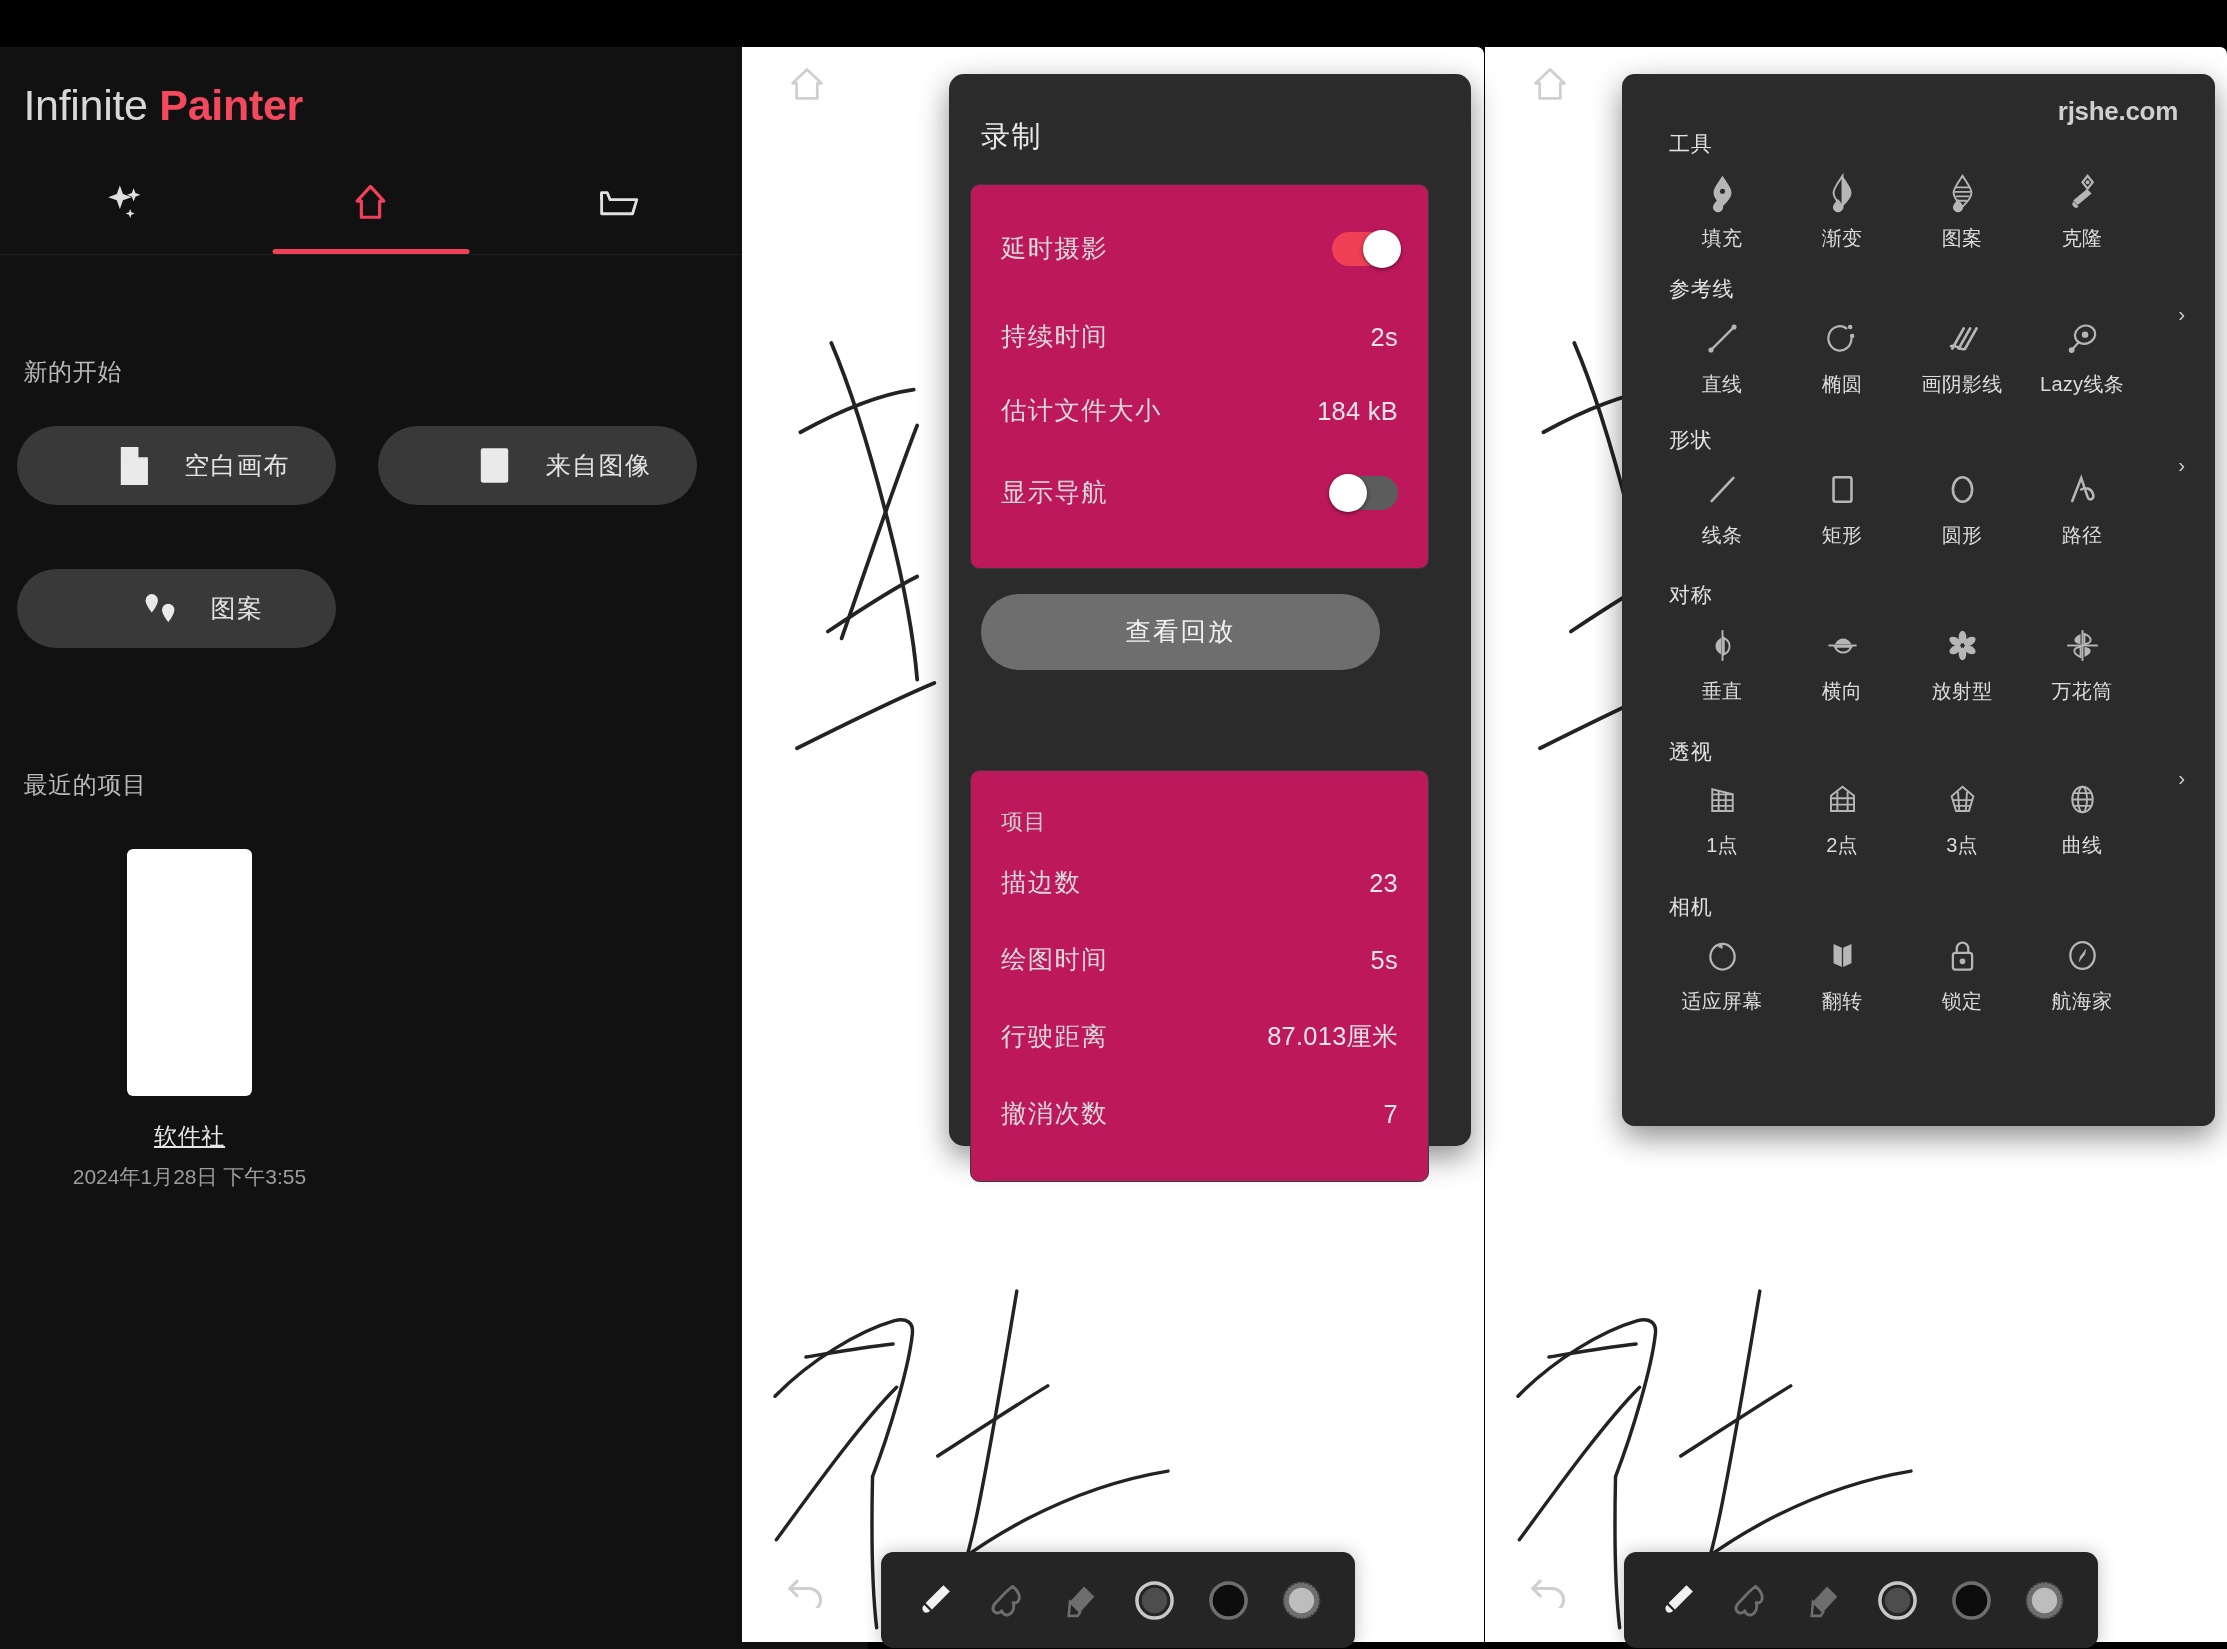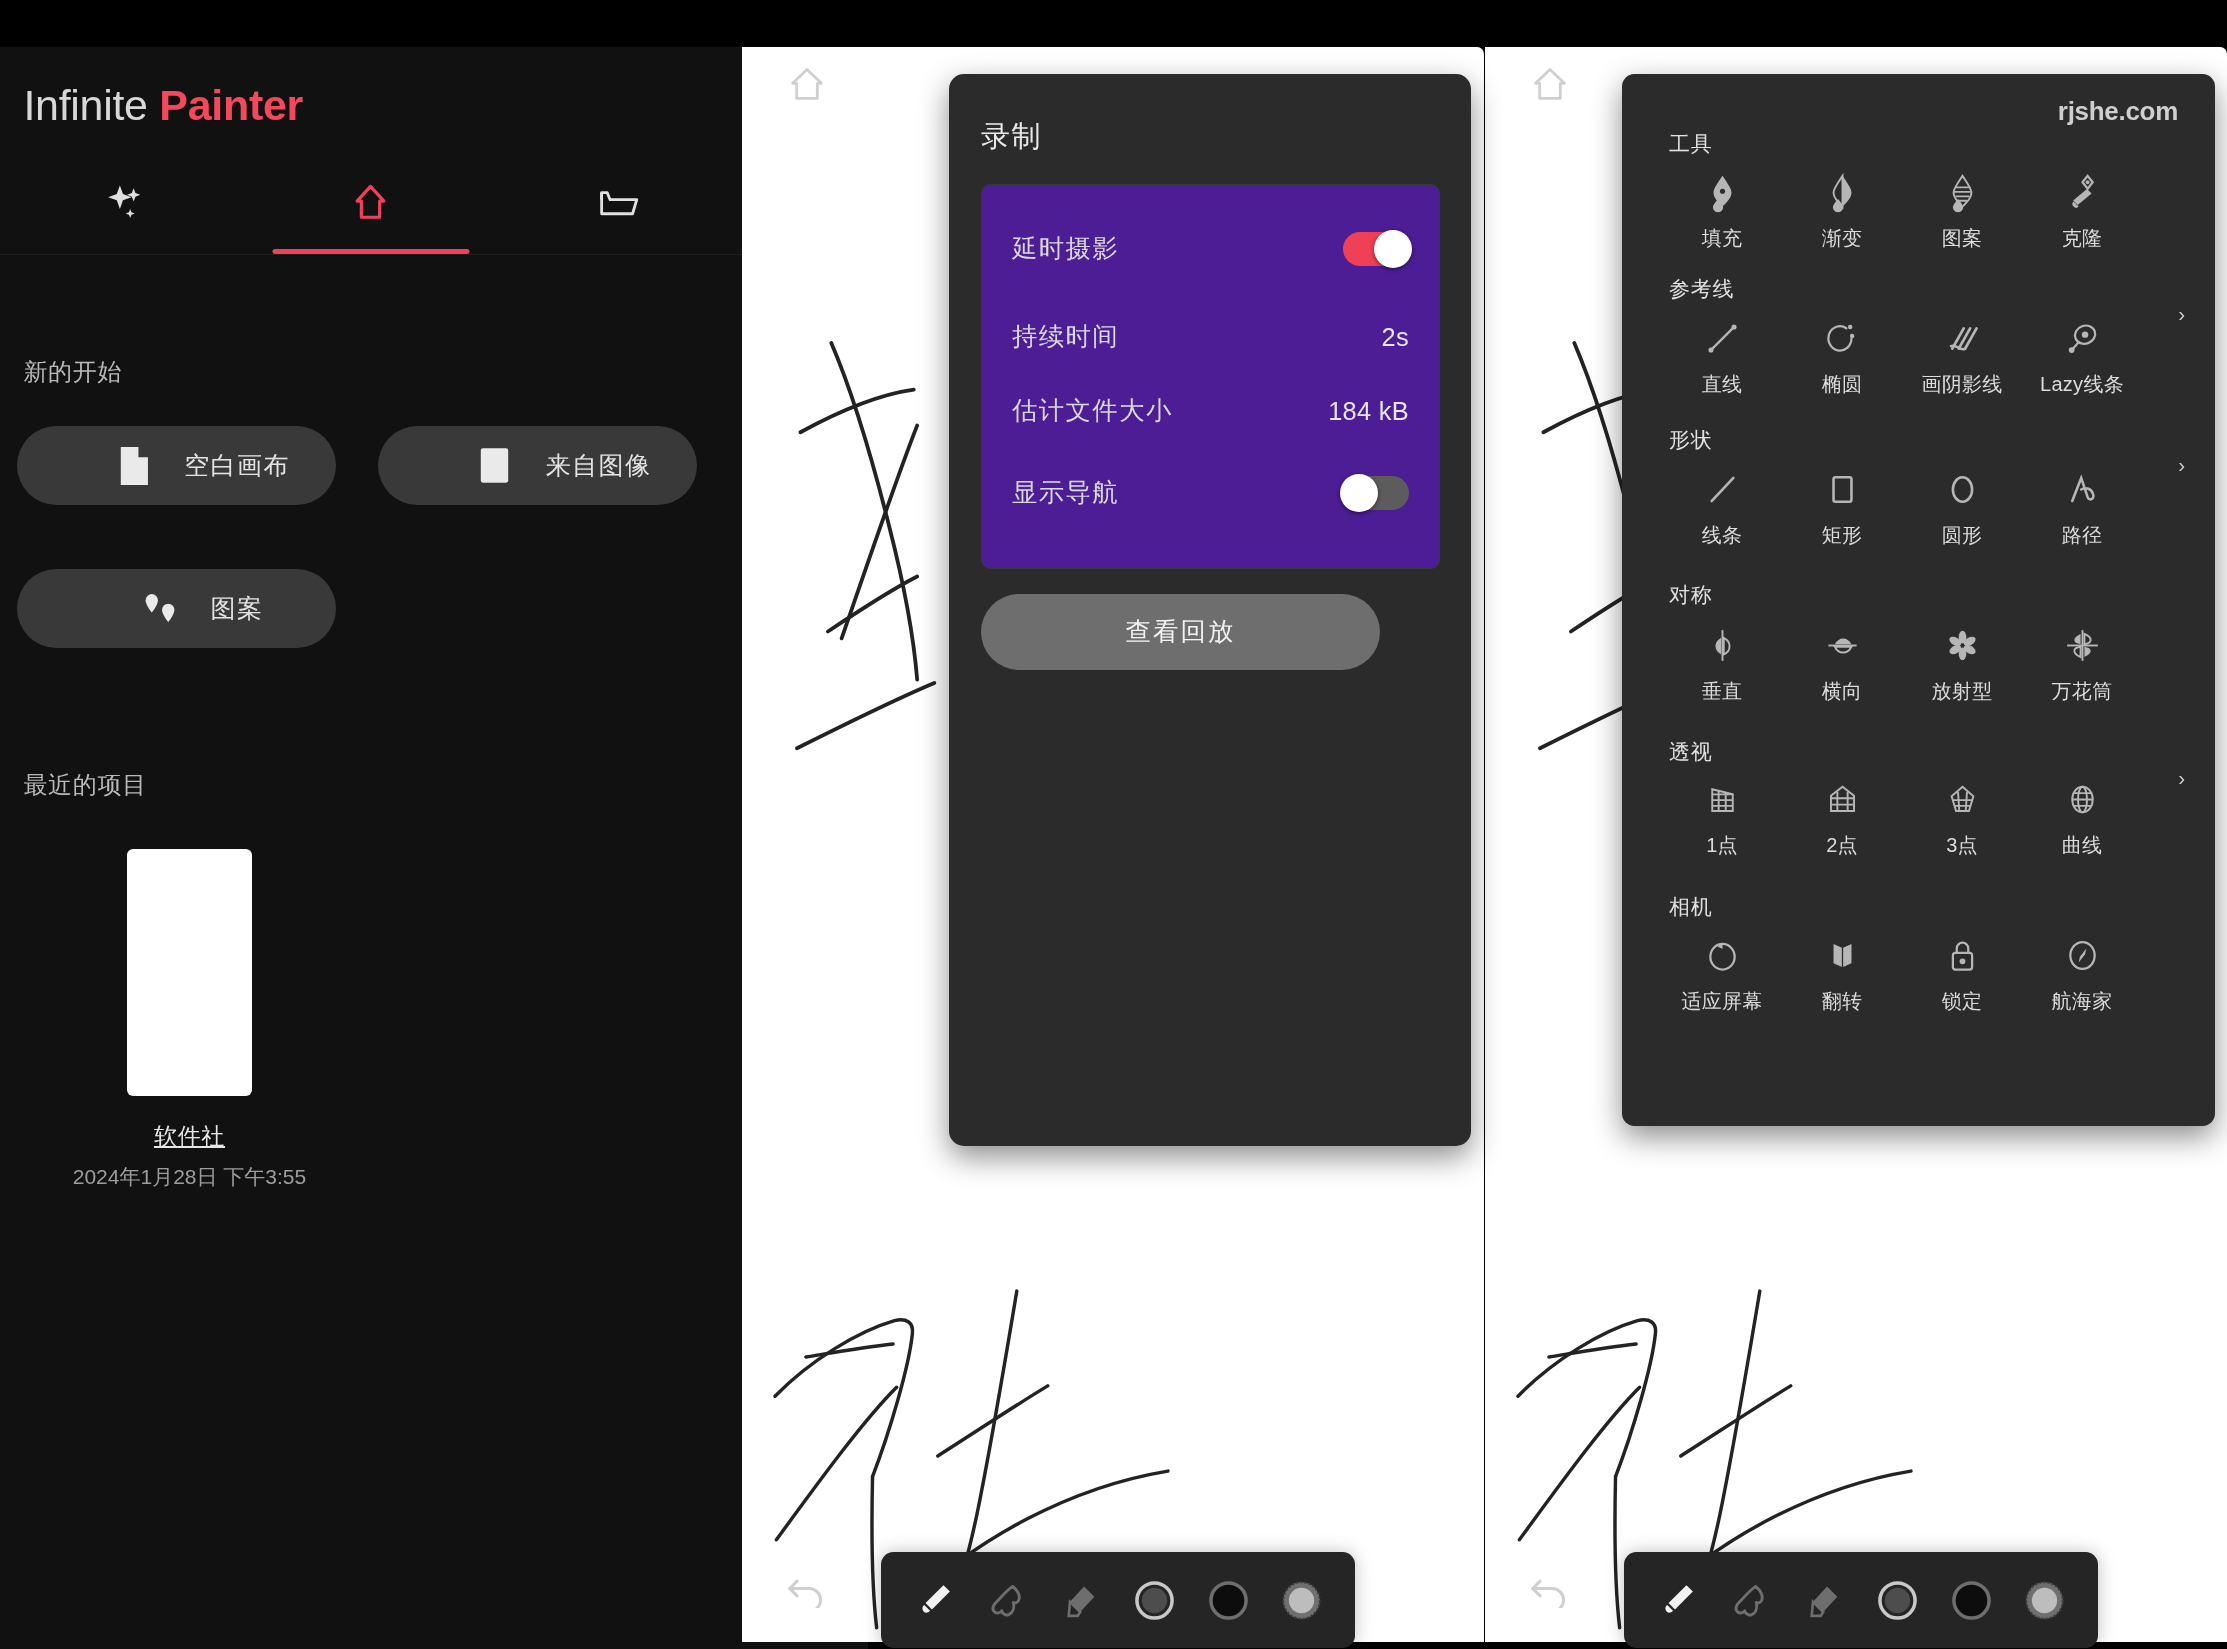--- a/index.html
+++ b/index.html
@@ -80,22 +80,22 @@
   .dock-item { width:80px; height:96px; display:flex; align-items:center; justify-content:center; }
 
   
   .record-dialog {
     position:absolute; left:949px; top:74px; width:522px; height:1072px;
     background:#2b2b2b; border-radius:15px;
     box-shadow:0 11px 30px rgba(0,0,0,0.45);
   }
   .record-title { position:absolute; left:32px; top:43px; color:#e9e9e9; font-size:29px; letter-spacing:1.4px; }
   .card {
-    position:absolute; left:32px; width:459px;
-    border:1.4px solid #3a3a3a; border-radius:9.6px; background:#4c1d95;
+    position:absolute; left:21px; width:459px;
+    border:1.4px solid #3a3a3a; border-radius:9.6px; background:#be185d;
   }
   #card-record { top:110px; height:385px; }
   #card-project { top:696px; height:412px; }
   .row { position:absolute; left:30px; width:397px; display:flex; align-items:center; justify-content:space-between; }
   .row .k { color:#d9d9d9; font-size:25.4px; letter-spacing:1.4px; }
   .row .v { color:#e6e6e6; font-size:25.4px; letter-spacing:0.3px; }
   .card-sub { position:absolute; left:30px; color:#cccccc; font-size:22px; letter-spacing:0.7px; }
 
   .toggle { width:66px; height:34px; border-radius:17px; position:relative; }
   .toggle .knob { position:absolute; top:-2.1px; width:38px; height:38px; border-radius:50%; background:#fff;
@@ -371,20 +371,39 @@
       <div class="row" style="top:291px;">
         <span class="k">显示导航</span>
         <span class="toggle off">
             <span class="knob"></span>
           </span>
       </div>
     </div>
 
     <div class="playback-btn" style="top:520px;">查看回放</div>
 
+    <div class="card" id="card-project">
+      <div class="card-sub" style="top:36px;">项目</div>
+      <div class="row" style="top:95px;">
+        <span class="k">描边数</span>
+        <span class="v">23</span>
+      </div>
+      <div class="row" style="top:172px;">
+        <span class="k">绘图时间</span>
+        <span class="v">5s</span>
+      </div>
+      <div class="row" style="top:249px;">
+        <span class="k">行驶距离</span>
+        <span class="v">87.013厘米</span>
+      </div>
+      <div class="row" style="top:326px;">
+        <span class="k">撤消次数</span>
+        <span class="v">7</span>
+      </div>
+    </div>
   </div>
 
   <div class="tools-panel">
     <div class="wm">rjshe.com</div>
 
     <div class="tools-head" style="top:56px;">工具</div>
     <div class="tools-grid" style="top:96px;">
       <div class="tool-cell">
         <span class="ic">
           <svg width="41" height="41" viewBox="0 0 64 64" fill="#b6b6b6">

